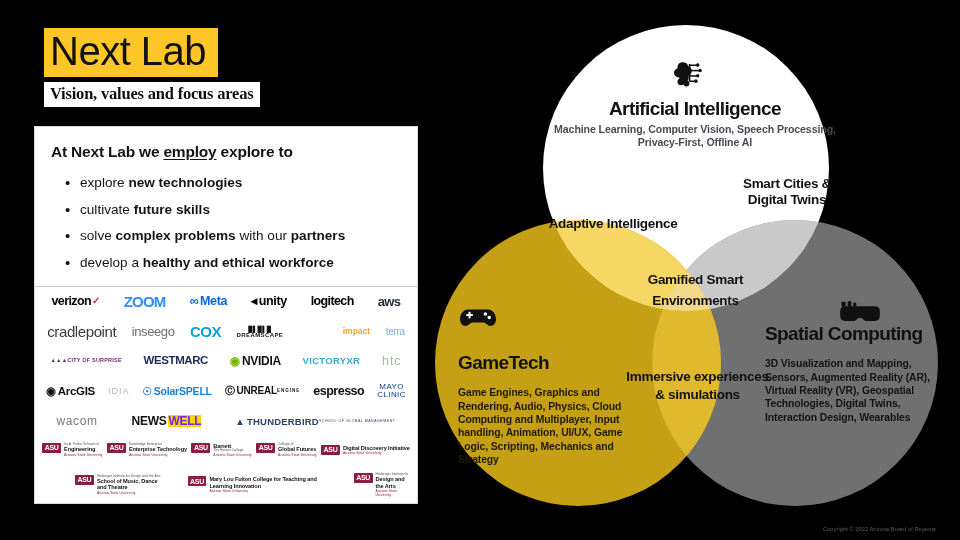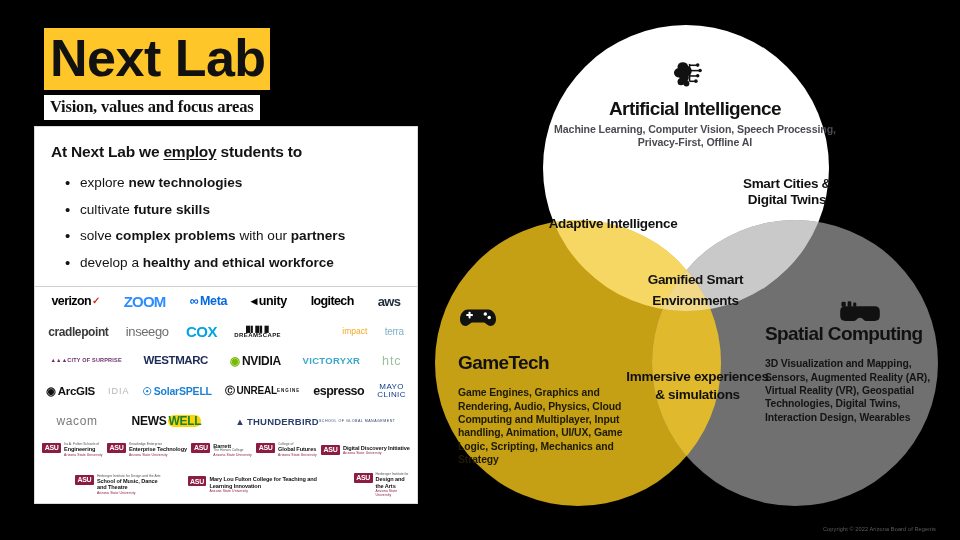--- a/index.html
+++ b/index.html
@@ -10,24 +10,24 @@
     overflow: hidden;
   }
   .slide { position: relative; width: 960px; height: 540px; background: #000; }
 
   
   .title-wrap { position: absolute; left: 44px; top: 28px; }
   .title-main {
     display: inline-block;
     background: #FFC629;
     color: #111111;
-    font-size: 52px;
-    font-weight: bold;
+    font-size: 40px;
+    font-weight: normal;
     line-height: 1.08;
-    padding: 2px 4px 4px 6px;
+    padding: 2px 12px 4px 6px;
     letter-spacing: -0.5px;
   }
   .title-sub {
     display: inline-block;
     background: #FFFFFF;
     color: #111111;
     font-size: 16.5px;
     font-weight: bold;
     padding: 2px 6px 3px 6px;
     margin-top: 5px;
@@ -78,42 +78,42 @@
     display: flex; align-items: center; line-height: 1;
   }
   .lg-verizon { color:#000; font-size:12.5px; font-weight:bold; letter-spacing:-0.6px; }
   .lg-verizon i { color:#d52b1e; font-style:normal; font-size:10px; margin-left:1px; }
   .lg-zoom { color:#2D8CFF; font-size:15px; font-weight:bold; letter-spacing:-0.8px; }
   .lg-meta { color:#0668E1; font-size:12.5px; font-weight:bold; letter-spacing:-0.4px; }
   .lg-unity { color:#000; font-size:12.5px; font-weight:bold; letter-spacing:-0.4px; }
   .lg-logitech { color:#000; font-size:12.5px; font-weight:bold; letter-spacing:-0.6px; }
   .lg-aws { color:#232F3E; font-size:13px; font-weight:bold; letter-spacing:-0.6px; }
   .lg-aws::after{ content:""; display:block; }
-  .lg-cradlepoint { color:#3a3a3a; font-size:12px; font-weight:bold; letter-spacing:-0.4px; }
+  .lg-cradlepoint { color:#3a3a3a; font-size:15px; font-weight:normal; letter-spacing:-0.4px; }
   .lg-inseego { color:#6d6e71; font-size:13px; font-weight:normal; letter-spacing:-0.4px; }
   .lg-cox { color:#00A4E4; font-size:15px; font-weight:bold; letter-spacing:-0.5px; }
   .lg-dreamscape { color:#111; font-size:6px; font-weight:bold; letter-spacing:0.4px; text-align:center; }
-  .lg-impact { color:#F5A623; font-size:8.5px; font-weight:normal; letter-spacing:0px;padding-left:44px; }
+  .lg-impact { color:#F5A623; font-size:8.5px; font-weight:bold; letter-spacing:0px;padding-left:44px; }
   .lg-terra { color:#7FB2C4; font-size:10px; font-weight:normal; }
   .lg-surprise { color:#6B2D6B; font-size:5.5px; font-weight:bold; letter-spacing:0.2px; text-align:center;}
   .lg-westmarc { color:#1B2A56; font-size:11.5px; font-weight:bold; letter-spacing:-0.4px; }
   .lg-nvidia { color:#111; font-size:12px; font-weight:bold; letter-spacing:-0.3px; }
   .lg-nvidia i { color:#76B900; font-style:normal; margin-right:2px; }
   .lg-victory { color:#3AA6C9; font-size:9.5px; font-weight:bold; letter-spacing:0.3px; }
   .lg-htc { color:#9BBF9B; font-size:12.5px; font-weight:normal; letter-spacing:1px; }
   .lg-arcgis { color:#111; font-size:11.5px; font-weight:bold; letter-spacing:-0.3px; }
   .lg-idia { color:#b5b5b5; font-size:9px; font-weight:normal; letter-spacing:1px; }
   .lg-solarspell { color:#1C7FD6; font-size:10.5px; font-weight:bold; letter-spacing:-0.2px; }
   .lg-unreal { color:#111; font-size:10px; font-weight:bold; letter-spacing:-0.2px; }
   .lg-unreal small { display:block; font-size:4.5px; letter-spacing:1px; }
   .lg-espresso { color:#111; font-size:12.5px; font-weight:bold; letter-spacing:-0.5px; }
   .lg-mayo { color:#0B3C8C; font-size:8px; font-weight:normal; text-align:center; line-height:1.05; letter-spacing:0.4px; }
   .lg-wacom { color:#7a7a7a; font-size:12px; font-weight:normal; letter-spacing:0.6px; }
   .lg-newswell { color:#111; font-size:12px; font-weight:bold; letter-spacing:-0.3px; }
-  .lg-newswell mark { background:#FFD400; color:#15803d;border-radius:6px; }
+  .lg-newswell mark { background:#FFD400; color:#6d28d9; }
   .lg-thunderbird { color:#2D3E6B; font-size:9.5px; font-weight:bold; letter-spacing:0.2px; }
   .lg-thunderbird small { display:block; font-size:3.6px; letter-spacing:0.5px; font-weight:normal; }
 
   .asu-row { display:flex; align-items:center; justify-content:space-around; width:100%; gap:2px; }
   .asu {
     display:flex; align-items:flex-start; gap:3px; line-height:1;
   }
   .asu .mark {
     background:#8C1D40; color:#fff; font-size:7px; font-weight:bold;
     padding:1.5px 2.5px; letter-spacing:-0.3px; border-radius:1px;
@@ -165,21 +165,21 @@
 <div class="slide">
 
   <div class="title-wrap">
     <div class="title-main">Next Lab</div><br>
     <div class="title-sub">Vision, values and focus areas</div>
   </div>
 
   <div class="white-card">
     <div class="card-top">
       <div class="card-head">
-        <span>At Next Lab we </span><u>employ</u><span> students to</span>
+        <span>At Next Lab we </span><u>employ</u><span> explore to</span>
       </div>
       <ul class="bullets">
         <li><span>explore </span><b>new technologies</b></li>
         <li><span>cultivate </span><b>future skills</b></li>
         <li><span>solve </span><b>complex problems</b><span> with our </span><b>partners</b></li>
         <li><span>develop a </span><b>healthy and ethical workforce</b></li>
       </ul>
     </div>
 
     <div class="logo-zone">

